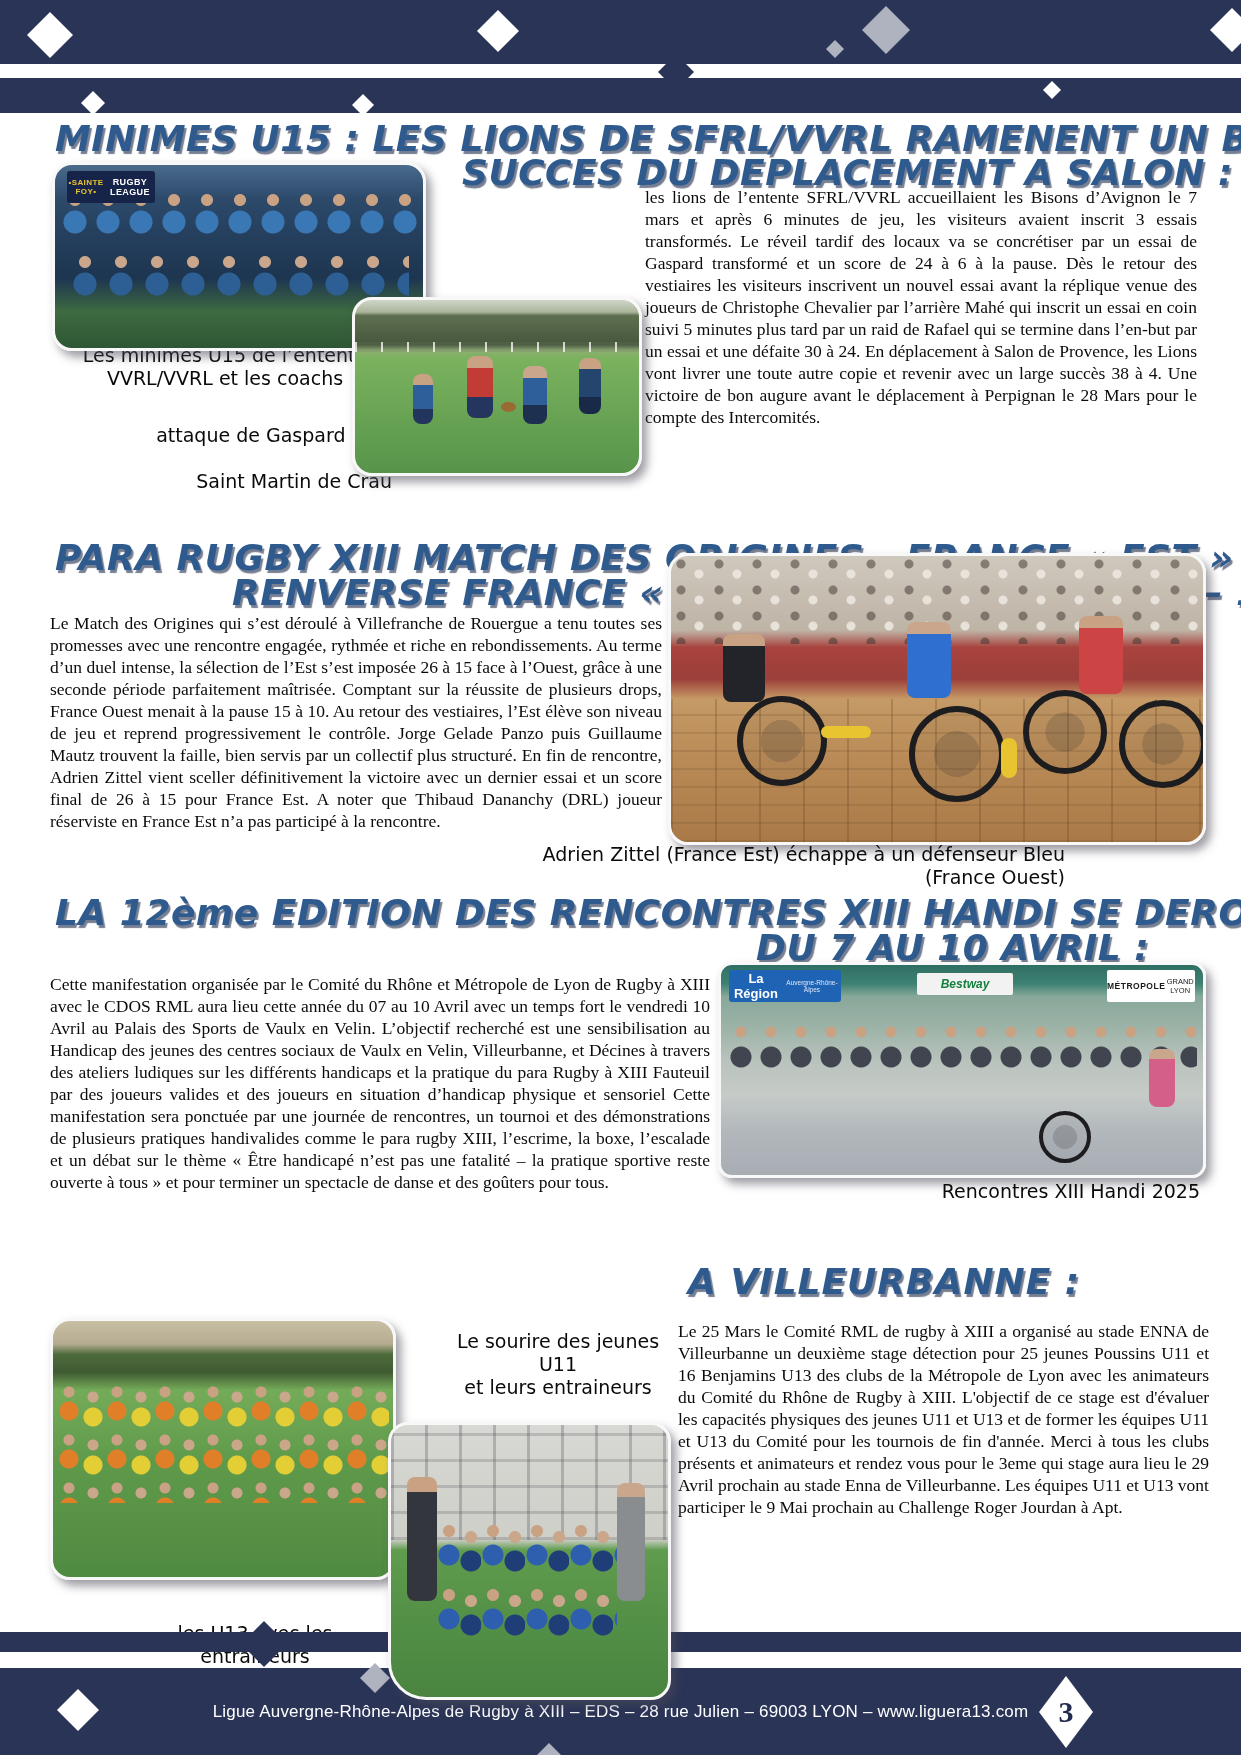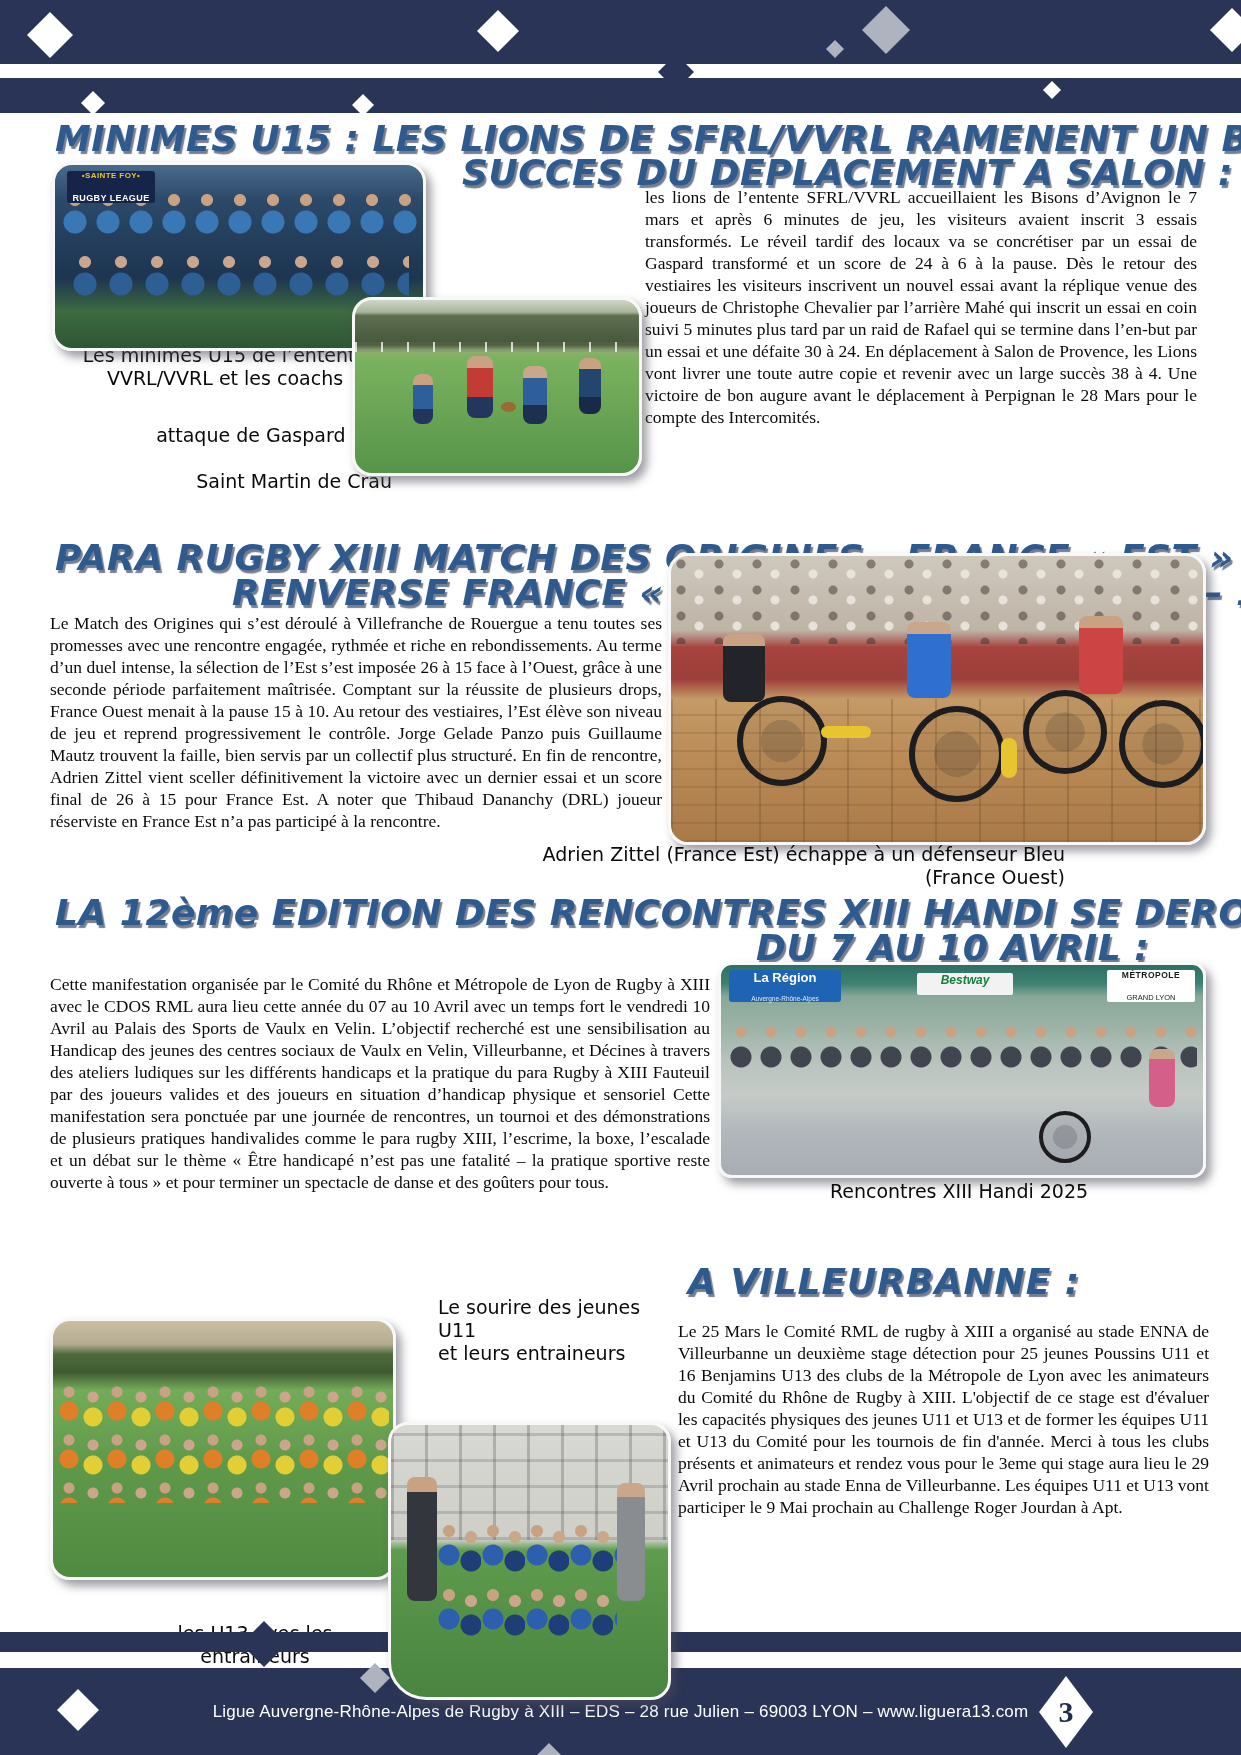--- a/index.html
+++ b/index.html
@@ -14,21 +14,21 @@
   .hl.sp{letter-spacing:1px;}
   .bt{position:absolute;font-family:"Liberation Serif",serif;font-size:17.5px;line-height:22px;
       text-align:justify;color:#0b0b0b;}
   .cap{position:absolute;font-family:"DejaVu Sans",sans-serif;font-size:19px;color:#0a0a0a;line-height:1.2;}
   .photo{position:absolute;border:3px solid #f8f8f8;border-radius:20px;overflow:hidden;
          box-shadow:5px 6px 10px rgba(75,75,88,.55);}
   .ov{position:absolute;}
   .fig{position:absolute;border-radius:8px;}
   .wheel{position:absolute;border-radius:50%;border:6px solid #1d1d20;
          background:radial-gradient(circle,rgba(35,35,42,.22) 38%,rgba(35,35,42,.05) 39%);}
-  .pbadge{position:absolute;display:flex;flex-direction:column;justify-content:space-between;align-items:center;
+  .pbadge{position:absolute;display:flex;flex-direction:row;justify-content:center;align-items:center;
           text-align:center;}
   .footer-text{position:absolute;left:0;width:1241px;text-align:center;color:#ffffff;
                font-size:17px;letter-spacing:.2px;font-family:"Liberation Sans",sans-serif;}
   .pagenum{position:absolute;left:1039px;top:1676px;width:54px;height:72px;background:#ffffff;
            clip-path:polygon(50% 0,100% 50%,50% 100%,0 50%);display:flex;align-items:center;
            justify-content:center;}
   .pagenum span{font-family:"Liberation Serif",serif;font-weight:bold;font-size:30px;color:#222c4e;}
 </style>
 </head>
 <body>
@@ -126,21 +126,21 @@
     <div class="pbadge" style="left:386px;top:5px;width:88px;height:32px;background:#ffffff;border-radius:2px;">
       <span style="color:#1a1a1a;font-size:8.5px;font-weight:bold;letter-spacing:.5px;">MÉTROPOLE</span>
       <span style="color:#1a1a1a;font-size:7.5px;">GRAND LYON</span>
     </div>
     <div class="ov" style="left:6px;top:58px;width:470px;height:78px;
                 background-image:radial-gradient(circle at 14px 9px,#c9a183 5px,transparent 6px),radial-gradient(circle at 14px 34px,#414550 10px,transparent 11px);
                 background-size:30px 78px;"></div>
     <div class="fig" style="left:428px;top:84px;width:26px;height:58px;background:linear-gradient(180deg,#caa78c 0 18%,#d4608a 18% 100%);"></div>
     <div class="wheel" style="left:318px;top:146px;width:44px;height:44px;border-width:4px;"></div>
   </div>
-  <div class="cap" style="left:718px;top:1180px;width:482px;text-align:center;">Rencontres XIII Handi 2025</div>
+  <div class="cap" style="left:718px;top:1180px;width:482px;text-align:right;">Rencontres XIII Handi 2025</div>
 
   <div class="hl sp" style="left:688px;top:1261px;">A VILLEURBANNE :</div>
 
   <div class="photo" style="left:50px;top:1318px;width:340px;height:256px;z-index:1;
               background:linear-gradient(180deg,#c9bfa4 0%,#b5ab90 9%,#4e6b3c 13%,#3f5a32 20%,#74ab58 27%,#5f9a4b 55%,#4f8a41 100%);">
     <div class="ov" style="left:4px;top:62px;width:332px;height:120px;
                 background-image:radial-gradient(circle at 12px 9px,#c9a183 5px,transparent 6px),radial-gradient(circle at 12px 28px,#e07f28 9px,transparent 10px),radial-gradient(circle at 36px 14px,#caa68a 5px,transparent 6px),radial-gradient(circle at 36px 34px,#e3cf35 9px,transparent 10px);
                 background-size:48px 48px;"></div>
   </div>
 
@@ -148,21 +148,21 @@
               background:linear-gradient(180deg,#d8d8d4 0%,#cfcfc9 42%,#5f9c4e 46%,#549147 70%,#4a8440 100%);">
     <div class="ov" style="left:0;top:0;width:277px;height:115px;
                 background-image:repeating-linear-gradient(90deg,rgba(70,70,78,.28) 0 3px,transparent 3px 34px),repeating-linear-gradient(0deg,rgba(70,70,78,.22) 0 3px,transparent 3px 26px);"></div>
     <div class="fig" style="left:16px;top:52px;width:30px;height:124px;background:linear-gradient(180deg,#c9a183 0 12%,#33373d 12% 100%);"></div>
     <div class="fig" style="left:226px;top:58px;width:28px;height:118px;background:linear-gradient(180deg,#caa78c 0 12%,#8a8d90 12% 100%);"></div>
     <div class="ov" style="left:46px;top:96px;width:180px;height:132px;
                 background-image:radial-gradient(circle at 12px 10px,#c9a183 5.5px,transparent 6.5px),radial-gradient(circle at 12px 34px,#2d5fae 10px,transparent 11px),radial-gradient(circle at 34px 16px,#caa68a 5.5px,transparent 6.5px),radial-gradient(circle at 34px 40px,#1f3e77 10px,transparent 11px);
                 background-size:44px 64px;"></div>
   </div>
 
-  <div class="cap" style="left:438px;top:1296px;width:240px;text-align:left;">
+  <div class="cap" style="left:438px;top:1330px;width:240px;text-align:center;">
     <div>Le sourire des jeunes U11</div>
     <div>et leurs entraineurs</div>
   </div>
   <div class="cap" style="left:125px;top:1622px;width:260px;text-align:center;">les U13  avec les entraîneurs</div>
 
   <div class="bt" style="left:678px;top:1320px;width:531px;">Le 25 Mars le Comité RML de rugby à XIII a organisé au stade ENNA de Villeurbanne un deuxième stage détection pour 25 jeunes Poussins U11 et 16 Benjamins U13 des clubs de la Métropole de Lyon avec les animateurs du Comité du Rhône de Rugby à XIII. L'objectif de ce stage est d'évaluer les capacités physiques des jeunes U11 et U13 et de former les équipes U11 et U13 du Comité pour les tournois de fin d'année. Merci à tous les clubs présents et animateurs et rendez vous pour le 3eme qui stage aura lieu le 29 Avril prochain au stade Enna de Villeurbanne. Les équipes U11 et U13 vont participer le 9 Mai prochain au Challenge Roger Jourdan à Apt.</div>
 
   <div class="band" style="top:1632px;height:20px;"></div>
   <div class="band" style="top:1668px;height:87px;"></div>
   <div class="dm n" style="left:241px;top:1621px;width:46px;height:46px;"></div>

